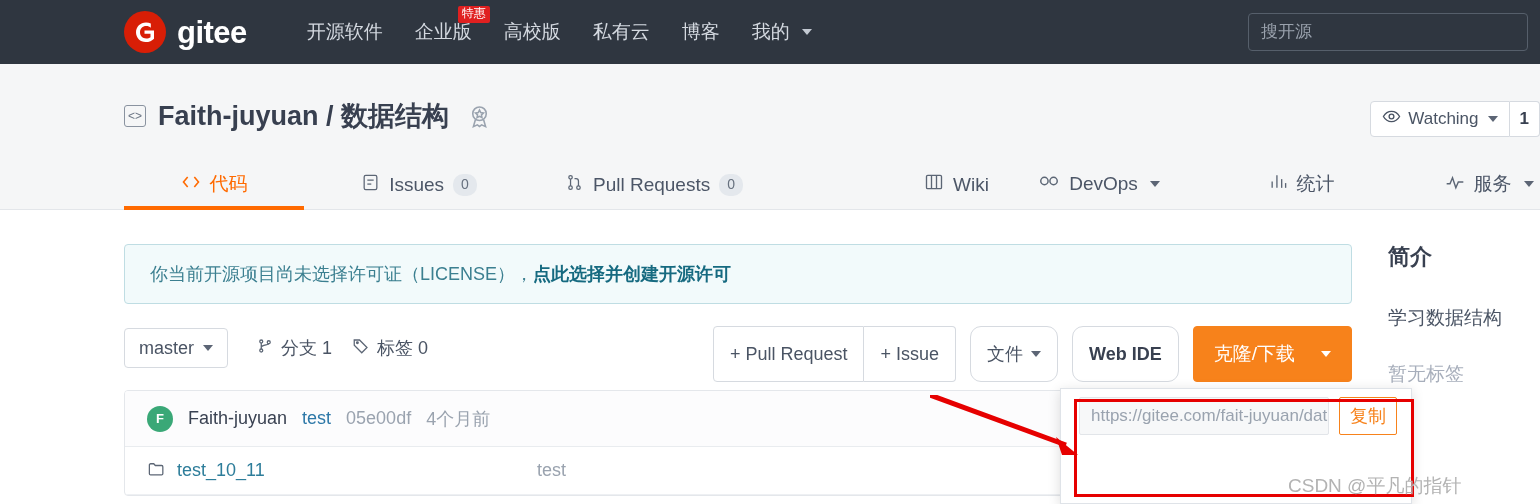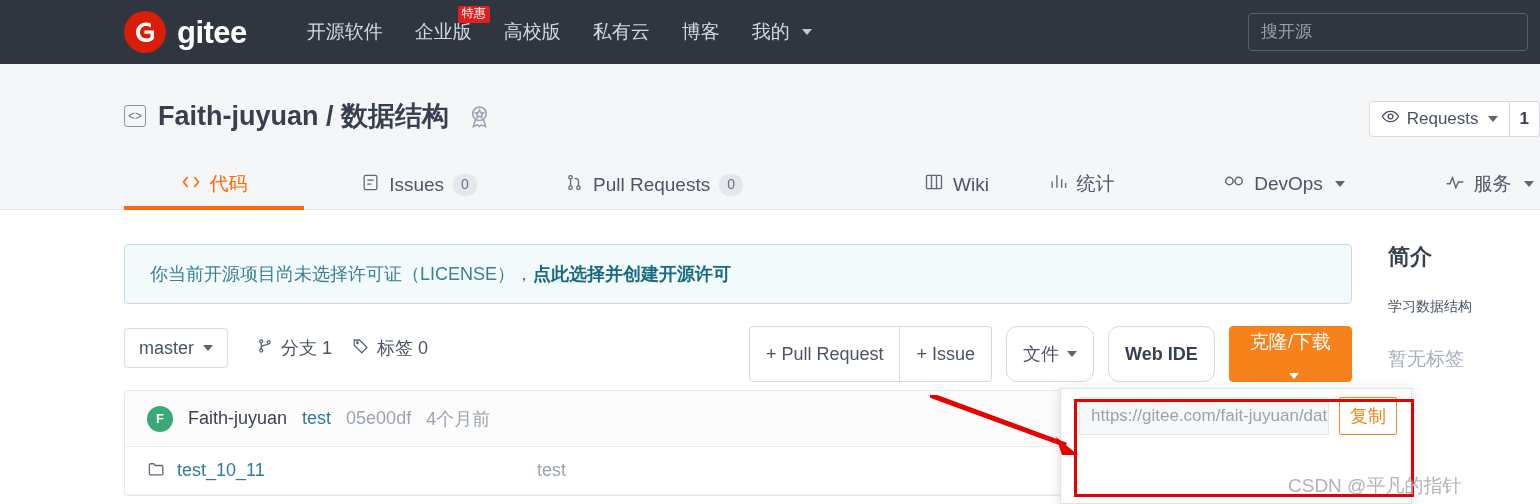--- a/index.html
+++ b/index.html
@@ -159,21 +159,21 @@
     font-family:"Liberation Sans", sans-serif;
   }
   .btn-group { display:flex; }
   .btn-group .btn:first-child { border-radius:4px 0 0 4px; }
   .btn-group .btn:last-child { border-radius:0 4px 4px 0; border-left:none; }
   .btn-single { border-radius:11px; margin-left:14px; }
   .btn-bold { font-weight:bold; color:#384050; }
   .btn-primary {
     background:#f7821b; border-color:#f7821b; color:#fff;
     border-radius:4px; margin-left:14px; gap:18px;
-    font-size:19px; padding:0 20px;flex-direction:column;
+    font-size:19px; padding:0 20px;
   }
   .btn .caret {
     border-left:5px solid transparent; border-right:5px solid transparent;
     border-top:6px solid #5c6575; margin-left:8px;
   }
   .btn-primary .caret { border-top-color:#fff; }
 
   
   .file-table {
     margin-top:20px; border:1px solid #e4e7eb; border-radius:4px;
@@ -199,21 +199,21 @@
   }
   .file-name {
     display:flex; align-items:center; gap:11px;
     color:#2d7d9a; font-size:18px; cursor:pointer; width:390px;
   }
   .file-commit { color:#9aa3af; font-size:18px; }
 
   
   .sidebar { position:absolute; left:1388px; top:0; width:152px; }
   .side-title { margin-top:32px; font-size:22px; font-weight:bold; color:#384050; }
-  .side-desc { margin-top:26px; font-size:14px; color:#4a5464; white-space:nowrap; }
+  .side-desc { margin-top:33px; font-size:19px; color:#4a5464; white-space:nowrap; }
   .side-tags { margin-top:30px; font-size:19px; color:#a7aebb; }
 
   
   .clone-pop {
     position:absolute; left:1060px; top:388px; width:352px; height:116px;
     background:#fff; border:1px solid #dfe3e8;
     box-shadow:0 3px 12px rgba(0,0,0,0.14);
     z-index:5;
   }
   .clone-tabs {
@@ -308,21 +308,21 @@
     </div>
 
     <div class="watch-group">
       <div class="watch-btn">
         <span>
           <svg width="19" height="19" viewBox="0 0 24 24" fill="none" stroke="#4a5464" stroke-width="1.7">
             <path d="M1.8 12S5.5 5.5 12 5.5 22.2 12 22.2 12 18.5 18.5 12 18.5 1.8 12 1.8 12z"></path>
             <circle cx="12" cy="12" r="3"></circle>
           </svg>
         </span>
-        <span>Requests</span>
+        <span>Watching</span>
         <span class="caret"></span>
       </div>
       <div class="watch-count">1</div>
     </div>
 
     <div class="tabs">
 
       <div class="tab active" style="width:180px; justify-content:center;">
         <span>
           <svg width="20" height="20" viewBox="0 0 24 24" fill="none" stroke="#ff6a00" stroke-width="1.9">
@@ -364,41 +364,41 @@
         <span>
           <svg width="20" height="20" viewBox="0 0 24 24" fill="none" stroke="#5c6675" stroke-width="1.6">
             <rect x="3" y="4" width="18" height="16" rx="1.5"></rect>
             <line x1="9" y1="4" x2="9" y2="20"></line>
               <line x1="15" y1="4" x2="15" y2="20"></line>
           </svg>
         </span>
         <span>Wiki</span>
       </div>
 
+      <div class="tab" style="width:220px; justify-content:center;">
+        <span>
+          <svg width="22" height="22" viewBox="0 0 24 24" fill="none" stroke="#5c6675" stroke-width="1.6">
+            <circle cx="7" cy="12" r="4"></circle>
+              <circle cx="17" cy="12" r="4"></circle>
+          </svg>
+        </span>
+        <span>DevOps</span>
+        <span class="caret"></span>
+      </div>
+
       <div class="tab" style="width:185px; justify-content:center;">
         <span>
           <svg width="19" height="19" viewBox="0 0 24 24" fill="none" stroke="#5c6675" stroke-width="1.7">
             <line x1="4" y1="20" x2="4" y2="12"></line>
               <line x1="10" y1="20" x2="10" y2="4"></line>
             <line x1="16" y1="20" x2="16" y2="9"></line>
               <line x1="21" y1="20" x2="21" y2="14"></line>
           </svg>
         </span>
         <span>统计</span>
-      </div>
-
-      <div class="tab" style="width:220px; justify-content:center;">
-        <span>
-          <svg width="22" height="22" viewBox="0 0 24 24" fill="none" stroke="#5c6675" stroke-width="1.6">
-            <circle cx="7" cy="12" r="4"></circle>
-              <circle cx="17" cy="12" r="4"></circle>
-          </svg>
-        </span>
-        <span>DevOps</span>
-        <span class="caret"></span>
       </div>
 
       <div class="tab" style="width:190px; justify-content:center;">
         <span>
           <svg width="20" height="20" viewBox="0 0 24 24" fill="none" stroke="#5c6675" stroke-width="1.7">
             <polyline points="2,14 6,14 9,7 13,19 16,12 22,12"></polyline>
           </svg>
         </span>
         <span>服务</span>
         <span class="caret"></span>

